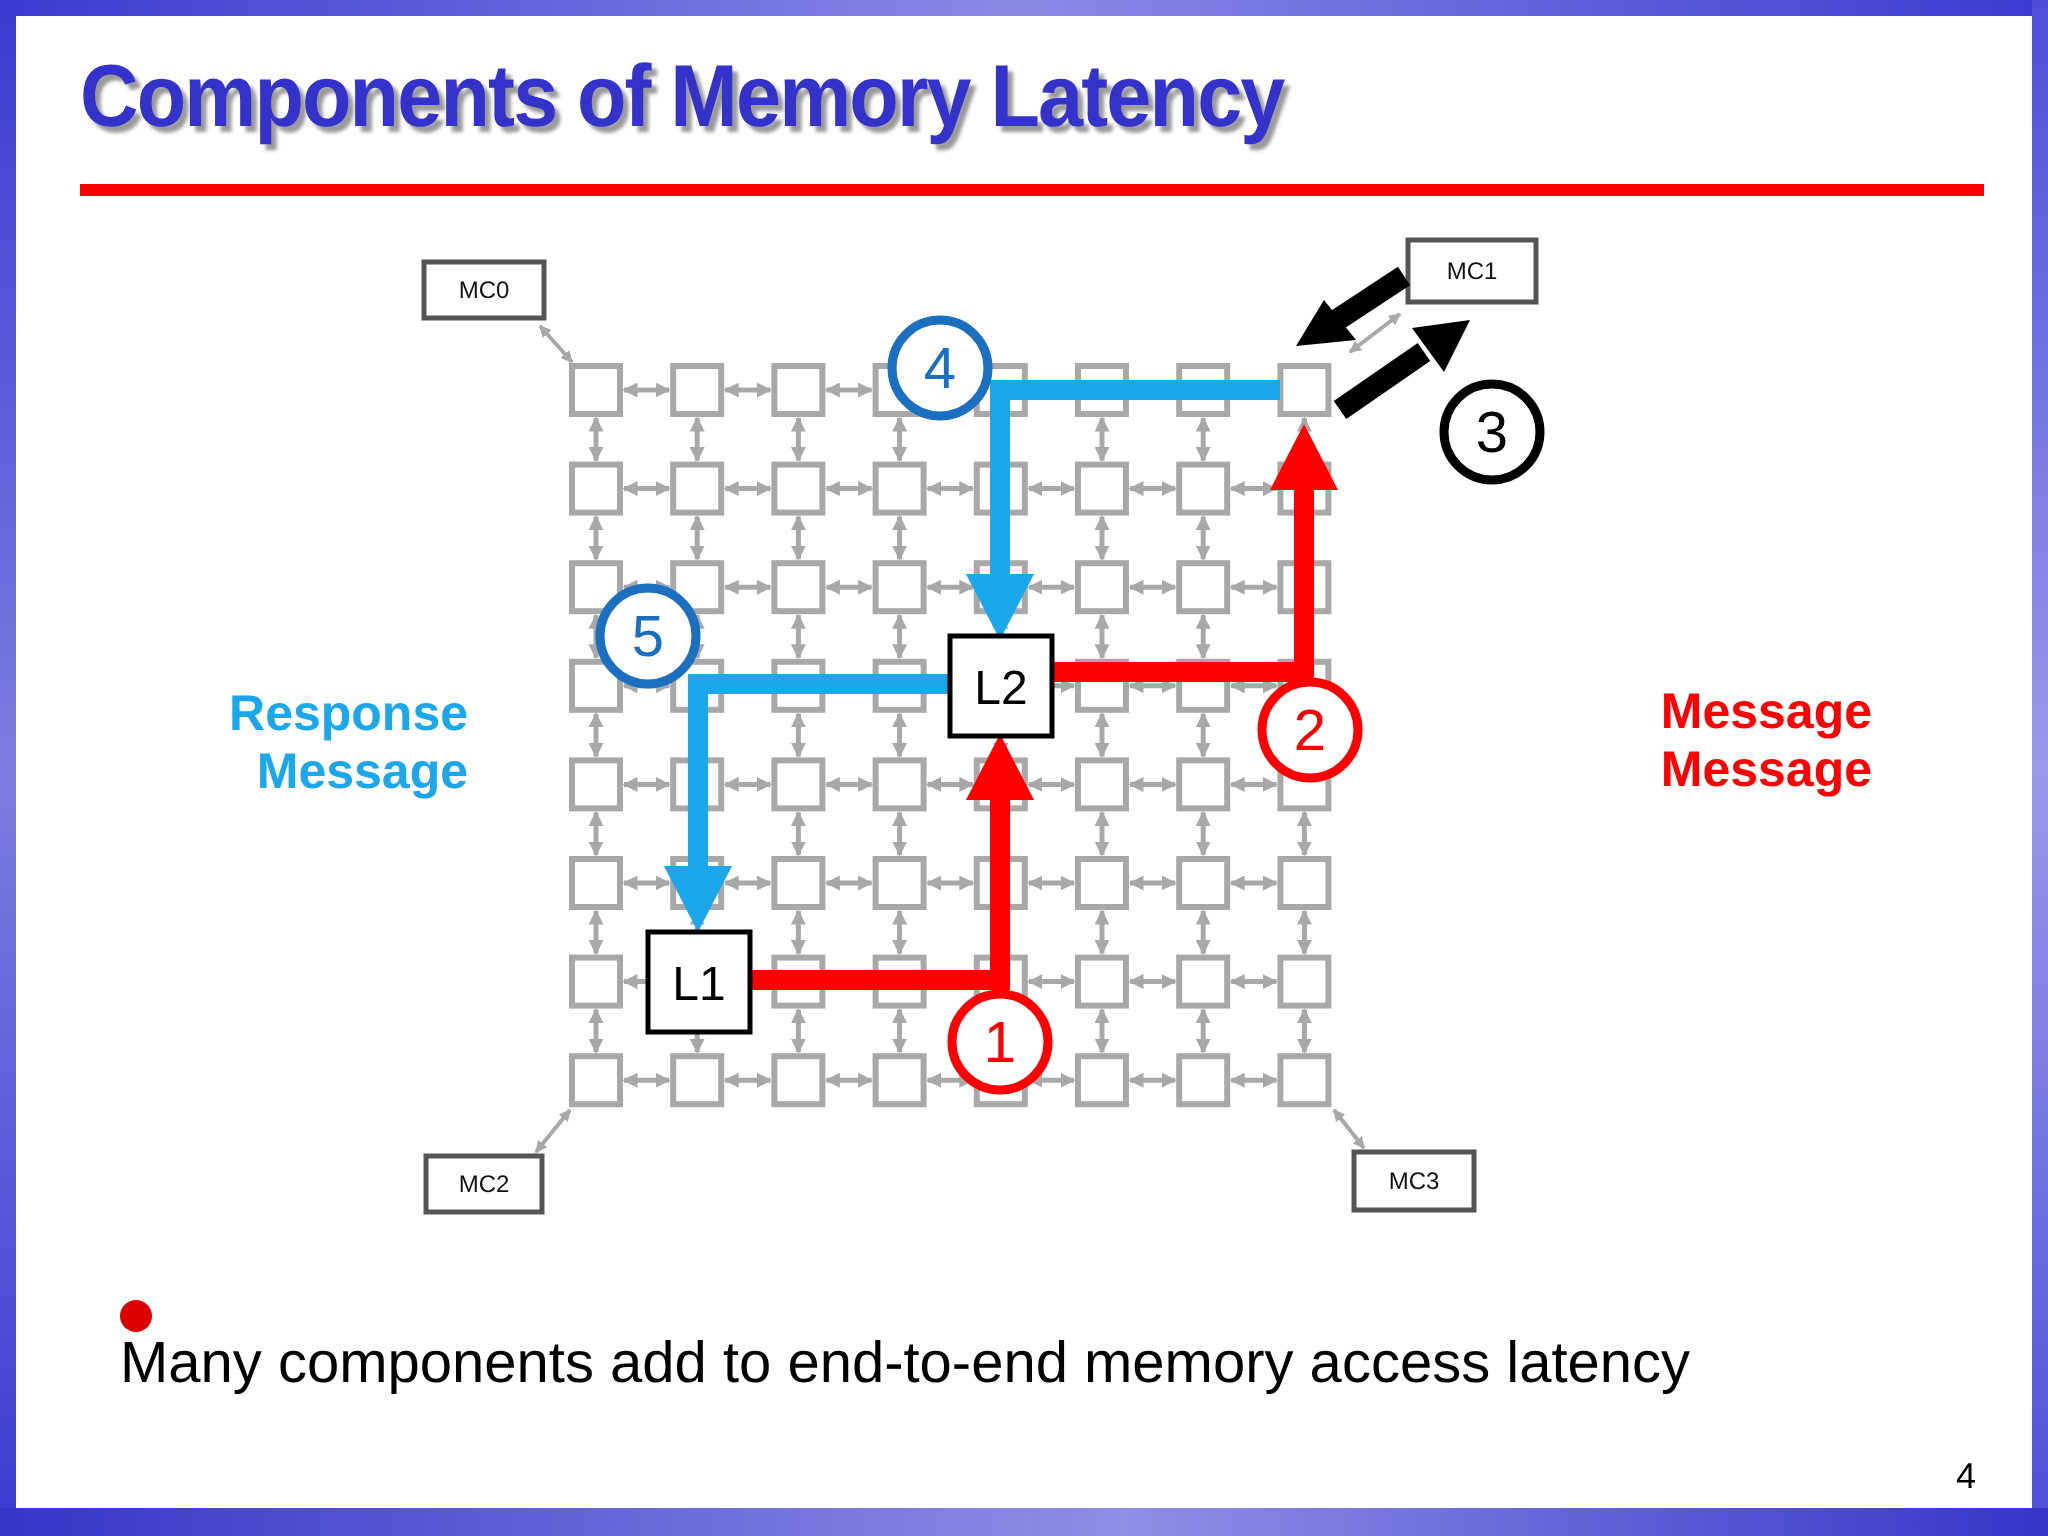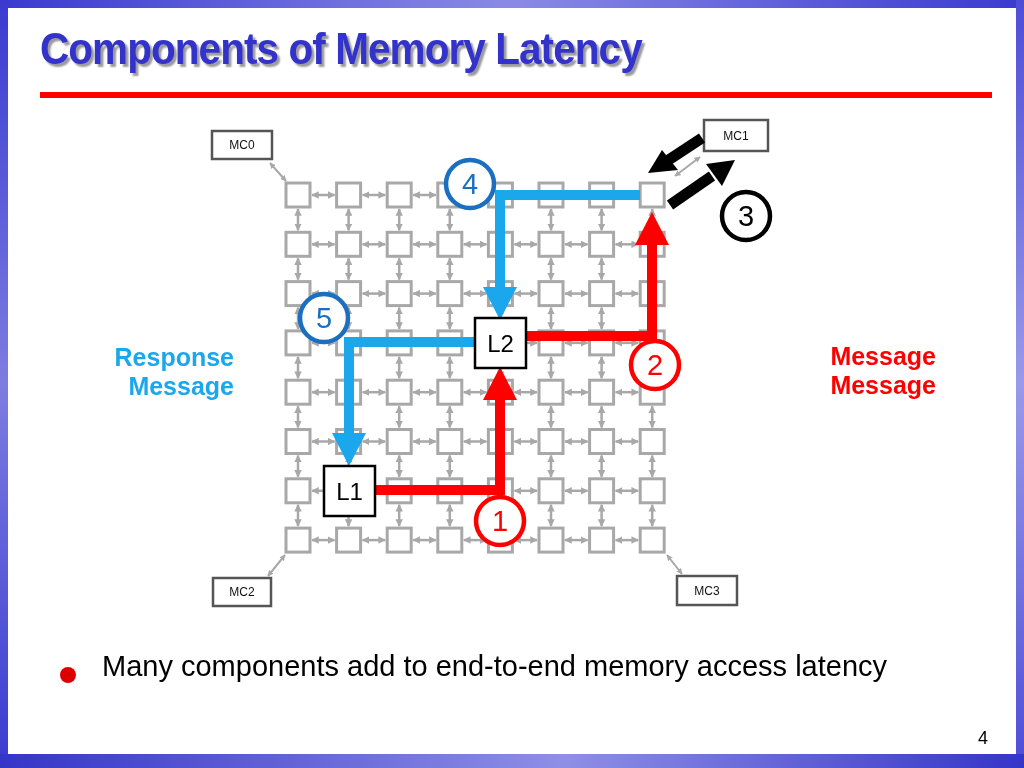--- a/index.html
+++ b/index.html
@@ -7,21 +7,21 @@
     .frame-top { position: absolute; left: 0; top: 0; width: 1024px; height: 8px; background: linear-gradient(90deg, #3a3ad0, #8a8ae6 50%, #3a3ad0); }
     .frame-left { position: absolute; left: 0; top: 0; width: 8px; height: 768px; background: linear-gradient(180deg, #3a3ad0, #7d7de0 50%, #3a3ad0); }
     .frame-right { position: absolute; right: 0; top: 0; width: 8px; height: 768px; background: linear-gradient(180deg, #4d4dd8, #9a9aea 50%, #4d4dd8); }
     .frame-bottom { position: absolute; left: 0; bottom: 0; width: 1024px; height: 14px; background: linear-gradient(90deg, #3535c8, #8f8fe6 55%, #3535c8); }
     .title { position: absolute; left: 40px; top: 24px; font-size: 44px; font-weight: bold; color: #3333cc; letter-spacing: -1px; text-shadow: 3px 3px 2px #9a9a9a; white-space: nowrap; transform: scaleX(0.92); transform-origin: left; }
     .title-rule { position: absolute; left: 40px; top: 92px; width: 952px; height: 6px; background: #ff0000; }
     #diagram { position: absolute; left: 0; top: 0; }
     .side-label { position: absolute; font-weight: bold; font-size: 25px; text-align: right; line-height: 29px; }
     .resp { left: 70px; top: 343px; width: 164px; color: #1aa7ec; }
     .req { left: 770px; top: 342px; width: 166px; color: #ff0000; }
-    .bullet-row { position: absolute; left: 60px; top: 650px; display: flex; align-items: flex-end; }
+    .bullet-row { position: absolute; left: 60px; top: 650px; display: flex; align-items: flex-start; flex-direction: column; }
     .bullet-dot { width: 16px; height: 16px; border-radius: 50%; background: #dd0000; margin-right: 26px; }
     .bullet-text { font-size: 29px; color: #000; white-space: nowrap; }
     .page-num { position: absolute; right: 36px; top: 728px; font-size: 18px; color: #000; }
   </style>
 </head>
 <body>
 
 <div class="frame-top"></div>
 <div class="frame-left"></div>
 <div class="frame-right"></div>

